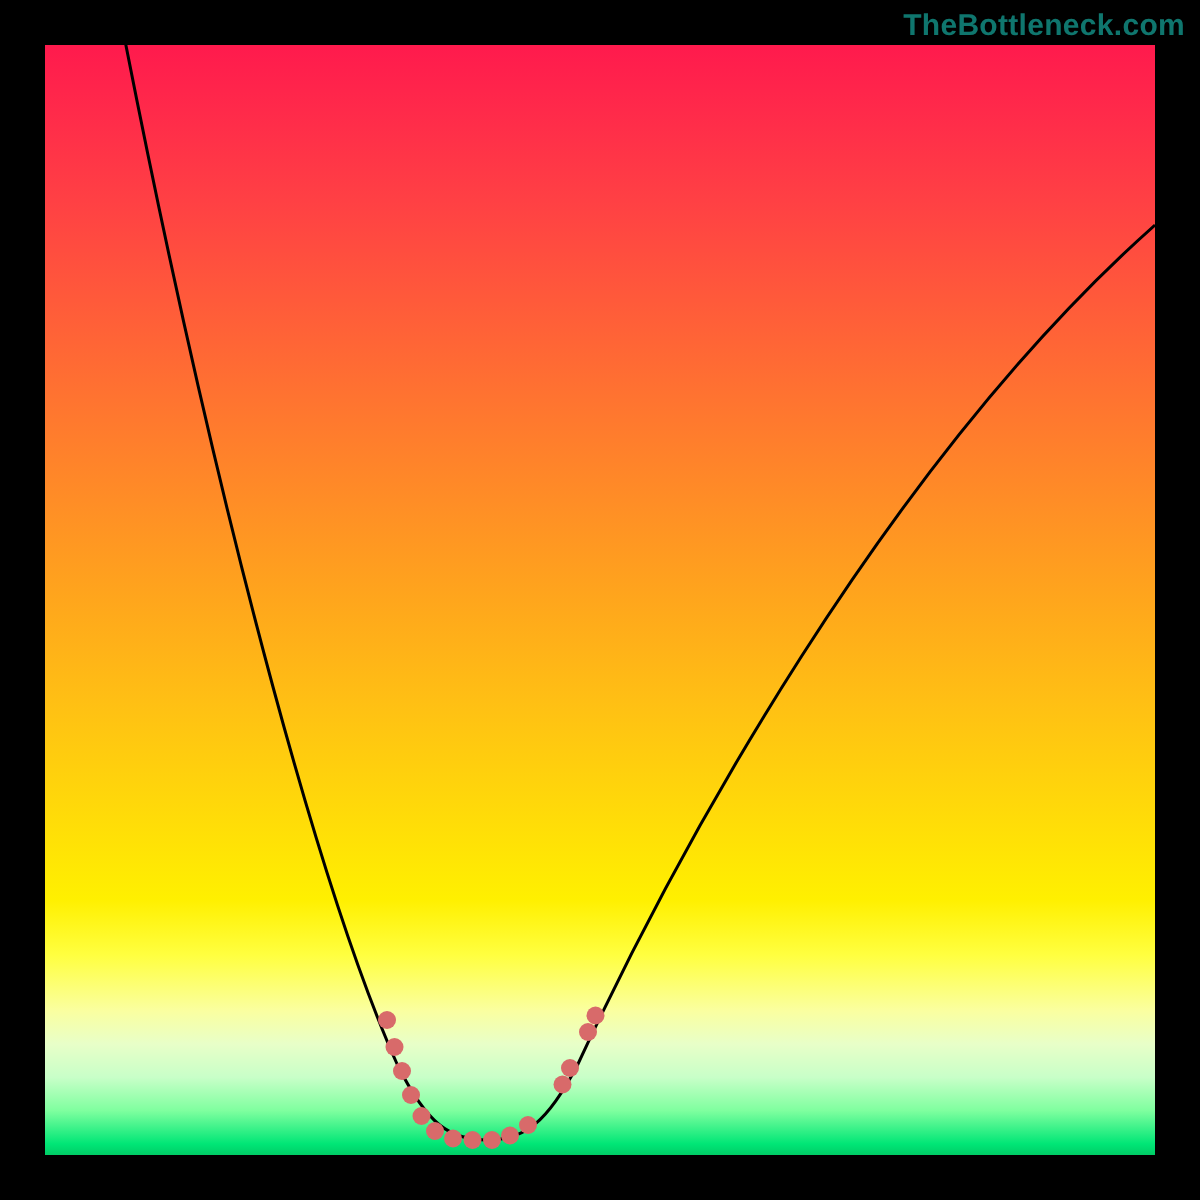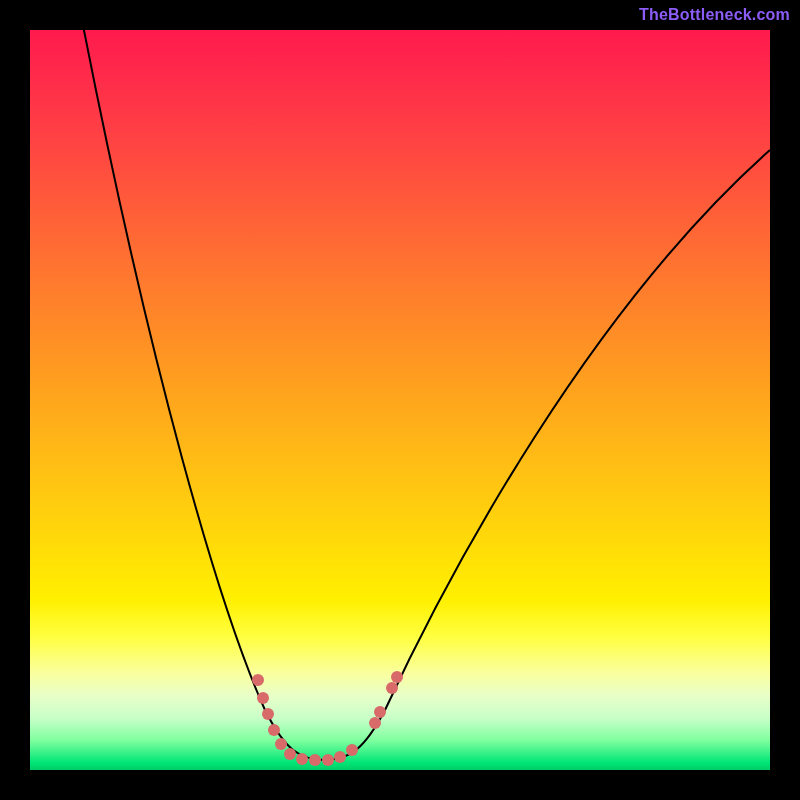--- a/index.html
+++ b/index.html
@@ -39,23 +39,23 @@
       #c8ffc8 93%,
       #7fff9f 96%,
       #00e676 99%,
       #00cc66 100%
     );
   }
   .watermark {
     position: absolute;
     top: 6px;
     right: 10px;
-    color: #8b5cf6;
+    color: #0f766e;
     font-family: Arial, Helvetica, sans-serif;
-    font-size: 16px;
+    font-size: 20px;
     font-weight: 600;
     letter-spacing: 0.2px;
     user-select: none;
   }
   svg.curve {
     position: absolute;
     inset: 0;
     width: 100%;
     height: 100%;
     overflow: visible;

